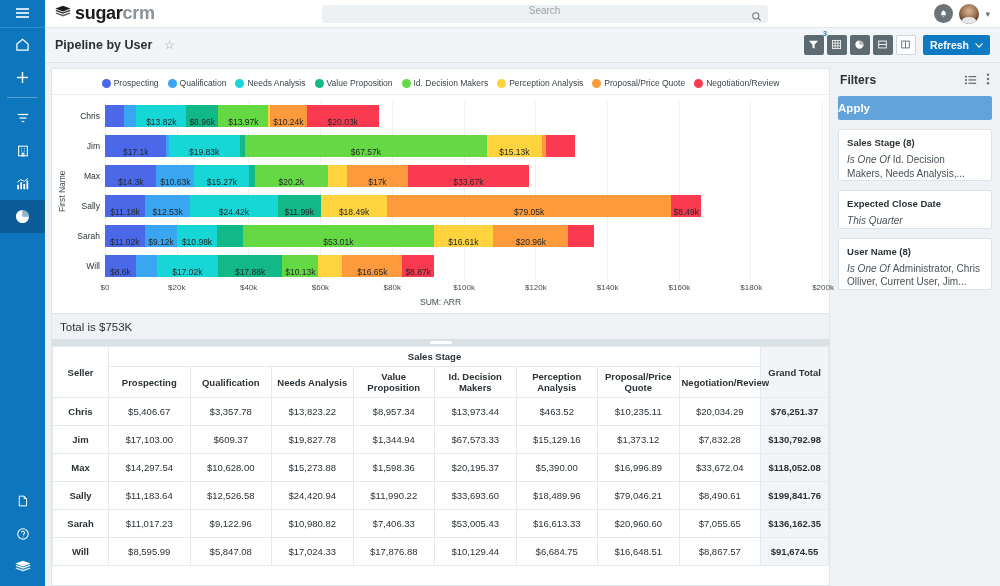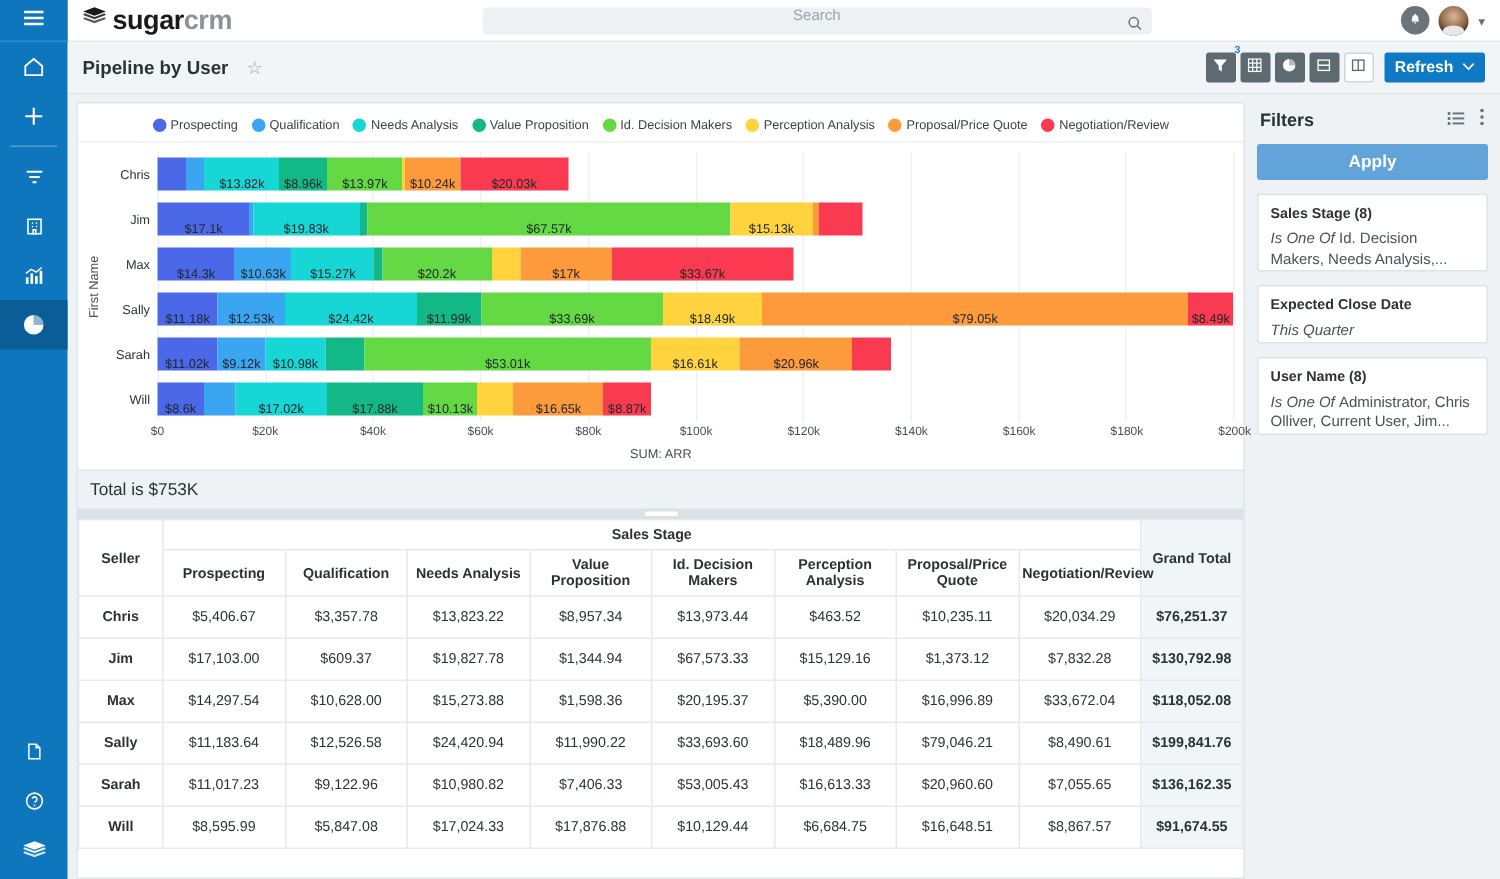--- a/index.html
+++ b/index.html
@@ -178,21 +178,21 @@
   .stage-span { font-weight: bold; }
   tbody tr { height: 28px; }
 
   
   .filters-head {
     display: flex; align-items: center; padding: 0 2px 7px 2px;
   }
   .filters-title { font-size: 12px; font-weight: bold; color: #2b3236; }
   .filters-icons { margin-left: auto; display: flex; gap: 9px; color: #6b7277; }
   .apply-btn {
-    background: #62a3da; color: #ffffff; text-align: center; border-radius: 2px;
+    background: #62a3da; color: #ffffff; text-align: left; border-radius: 2px;
     font-size: 11.5px; font-weight: bold; padding: 6px 0; cursor: pointer;
   }
   .filter-card {
     background: #ffffff; border: 1px solid #dde3e7; border-radius: 2px;
     margin-top: 9px; padding: 7px 8px 0 8px;
   }
   .filter-name { font-size: 9.5px; font-weight: bold; color: #2b3236; margin-bottom: 5px; }
   .filter-val { font-size: 10px; color: #4a5257; line-height: 1.35; }
   .filter-val i { font-style: italic; }
 </style>
@@ -577,23 +577,20 @@
                         <span>$11.18k</span>
                       </div>
                       <div class="seg" style="background: rgb(58, 165, 240); width: 6.26329%;">
                         <span>$12.53k</span>
                       </div>
                       <div class="seg" style="background: rgb(23, 214, 214); width: 12.2105%;">
                         <span>$24.42k</span>
                       </div>
                       <div class="seg" style="background: rgb(18, 184, 134); width: 5.99511%;">
                         <span>$11.99k</span>
-                      </div>
-                      <div class="seg" style="background: rgb(100, 217, 67); width: 16.8468%;">
-                        <span>$33.69k</span>
                       </div>
                       <div class="seg" style="background: rgb(255, 211, 61); width: 9.24498%;">
                         <span>$18.49k</span>
                       </div>
                       <div class="seg" style="background: rgb(253, 154, 60); width: 39.5231%;">
                         <span>$79.05k</span>
                       </div>
                       <div class="seg" style="background: rgb(250, 58, 80); width: 4.24531%;">
                         <span>$8.49k</span>
                       </div>

